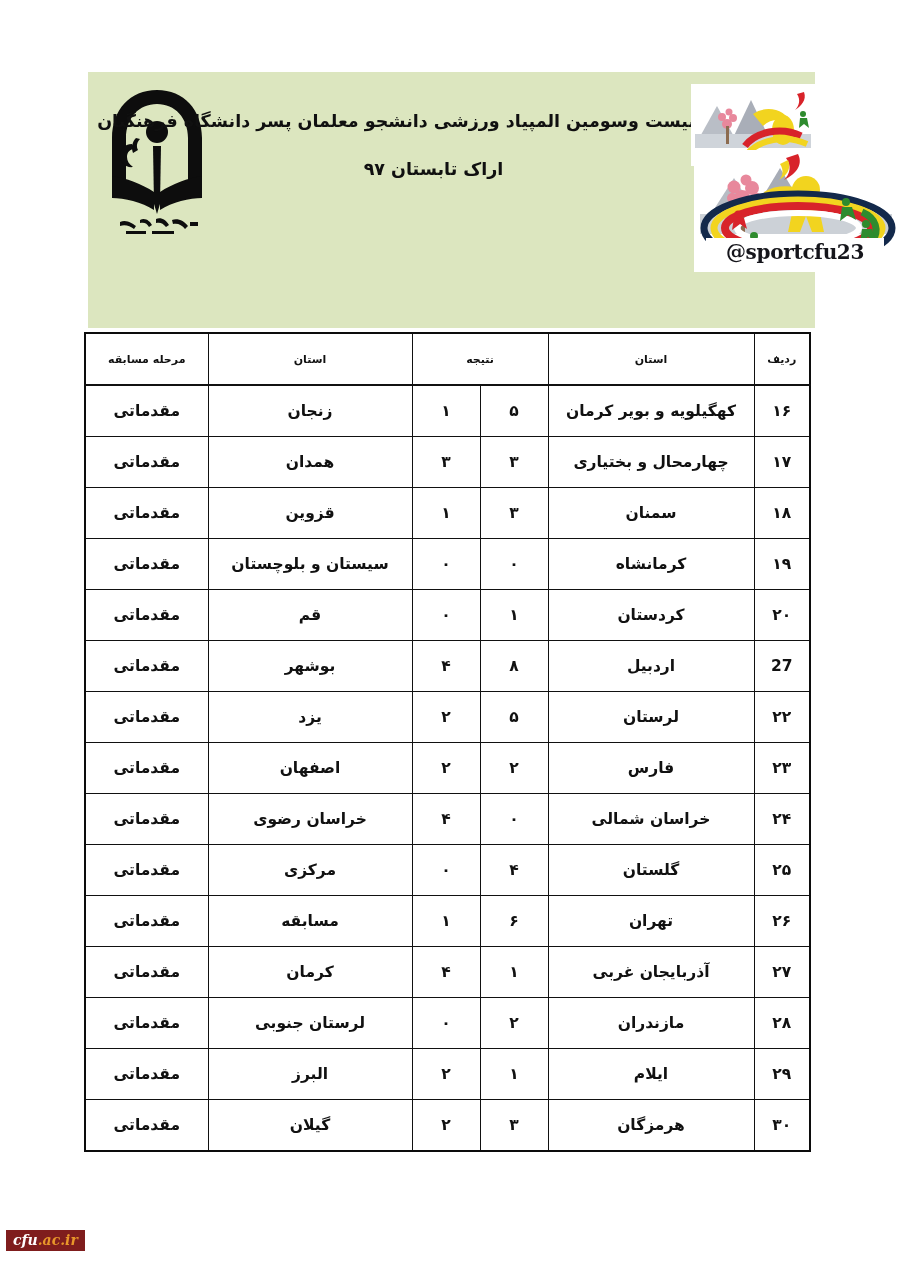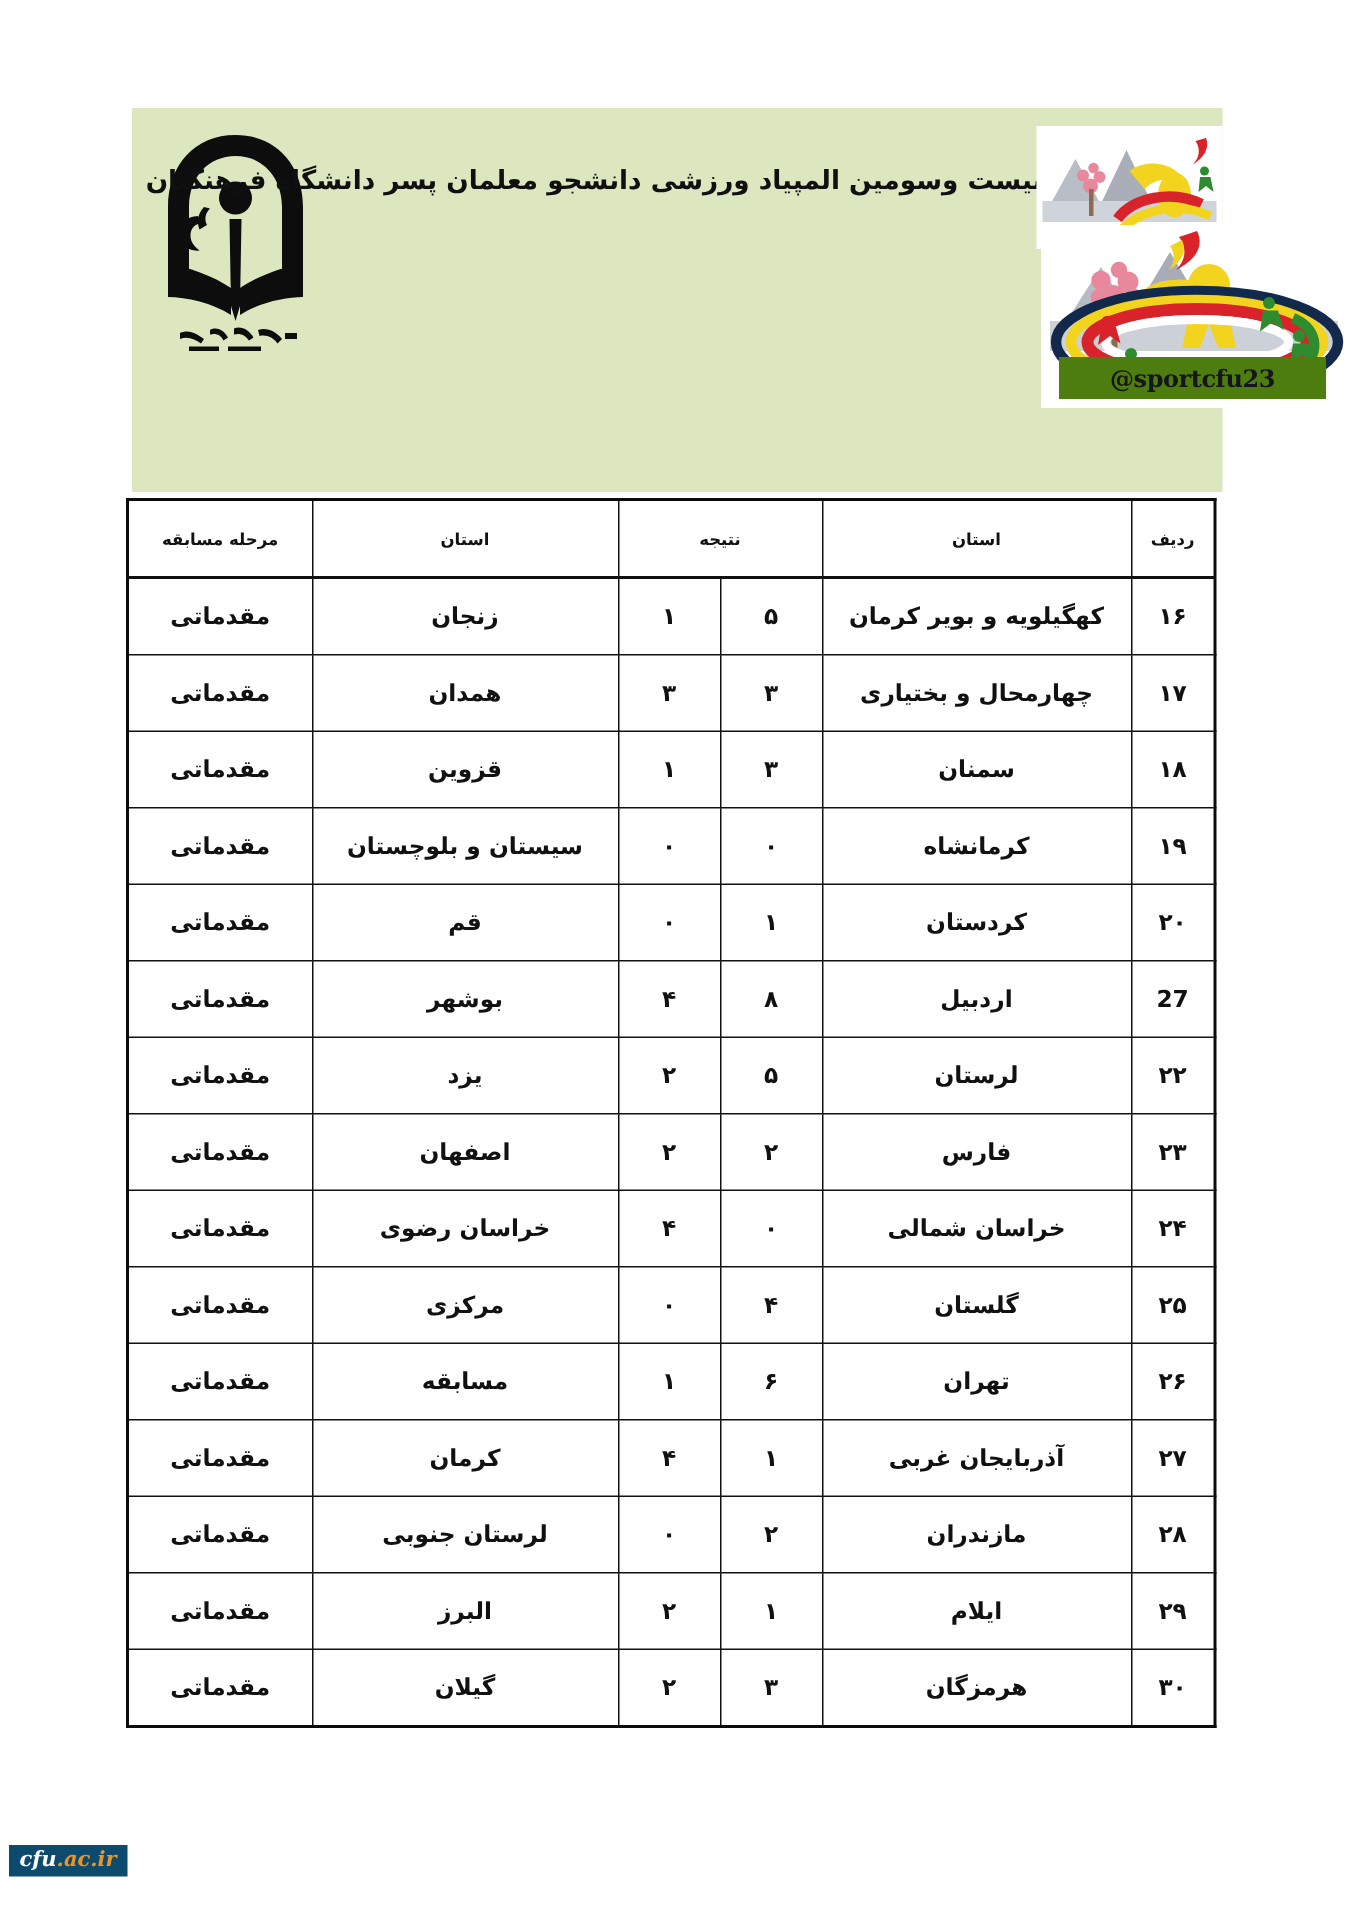--- a/index.html
+++ b/index.html
@@ -104,25 +104,25 @@
   }
   #sport-logo-small svg, #sport-logo-main svg {
     display: block; width: 100%; height: 100%;
   }
   #sport-handle {
     position: absolute;
     left: 618px;
     top: 166px;
     width: 178px;
     height: 28px;
-    background: #4d7c0f;
+    background: #ffffff;
     color: #15151b;
     font-family: "DejaVu Serif", "Liberation Serif", serif;
     font-weight: bold;
-    font-size: 16px;
+    font-size: 20px;
     letter-spacing: -0.3px;
     display: flex;
     align-items: center;
     justify-content: center;
     direction: ltr;
   }
 
   
   #results-table {
     position: absolute;
@@ -159,21 +159,21 @@
   .col-marhale{ width: 123px; }
   .cell-num {
     font-family: "DejaVu Sans", "Liberation Sans", sans-serif;
   }
 
   
   #watermark {
     position: absolute;
     left: 6px;
     top: 1230px;
-    background: #0c4a6e;
+    background: #7f1d1d;
     padding: 3px 7px 4px 7px;
     font-family: "DejaVu Serif", "Liberation Serif", serif;
     font-style: italic;
     font-weight: bold;
     font-size: 14px;
     line-height: 1;
     direction: ltr;
     display: inline-block;
   }
   #watermark .wm-cfu { color: #ffffff; }
@@ -214,20 +214,21 @@
         <path d="M70 140 C76 138 82 141 86 146 L83 149 C80 145 76 143 71 144 Z"></path>
         <path d="M88 142 L96 142 L96 146 L88 146 Z"></path>
         <path d="M24 151 L44 151 L44 154 L24 154 Z"></path>
         <path d="M50 151 L72 151 L72 154 L50 154 Z"></path>
       </g>
     </svg>
   </div>
 
   <div id="title-block">
     <div class="title-line-1">بیست وسومین المپیاد ورزشی دانشجو معلمان پسر دانشگاه فرهنگیان</div>
+    <div class="title-line-2">اراک تابستان ۹۷</div>
   </div>
 
   <div id="subtitle-row">
     <span>نتایج روز</span>
     <span>دوم</span>
     <span>مسابقات فوتسال</span>
   </div>
 
   <div id="sport-logo-small">
     <svg viewBox="0 0 124 82" xmlns="http://www.w3.org/2000/svg">

